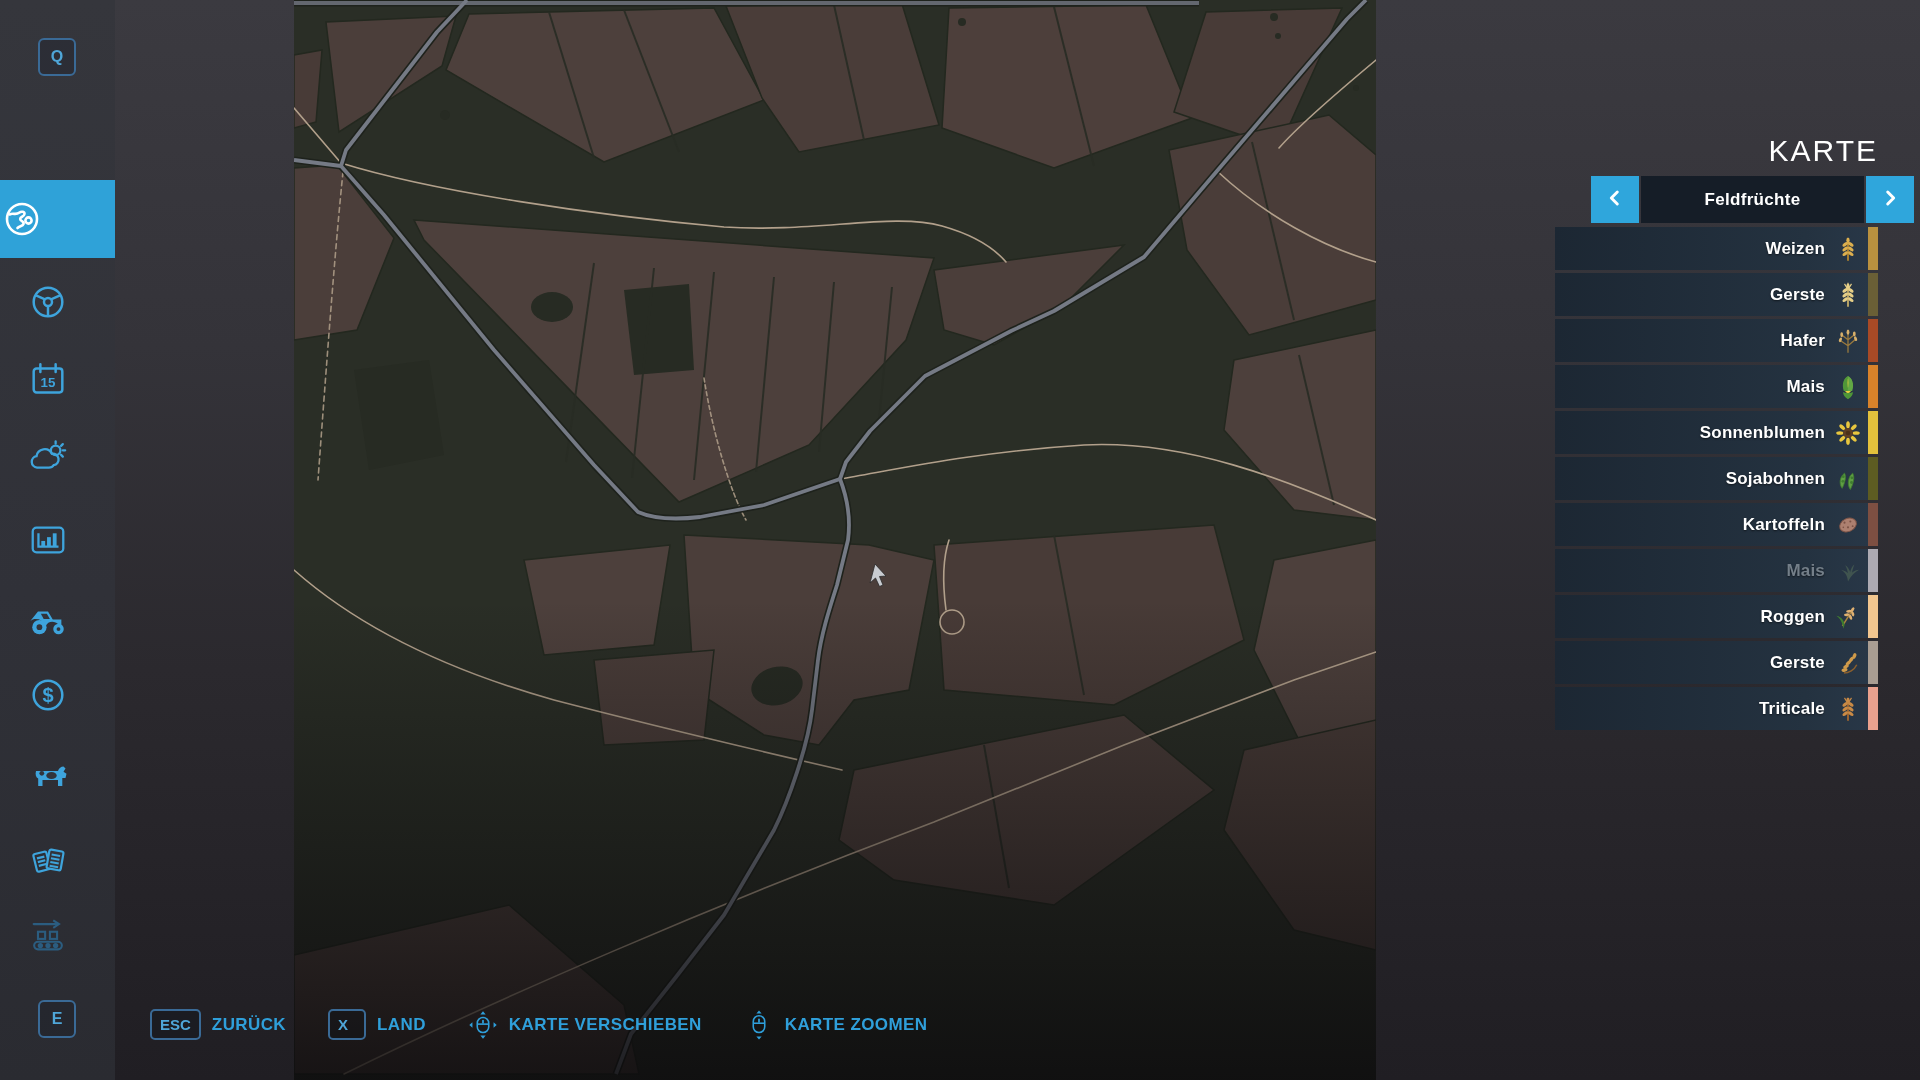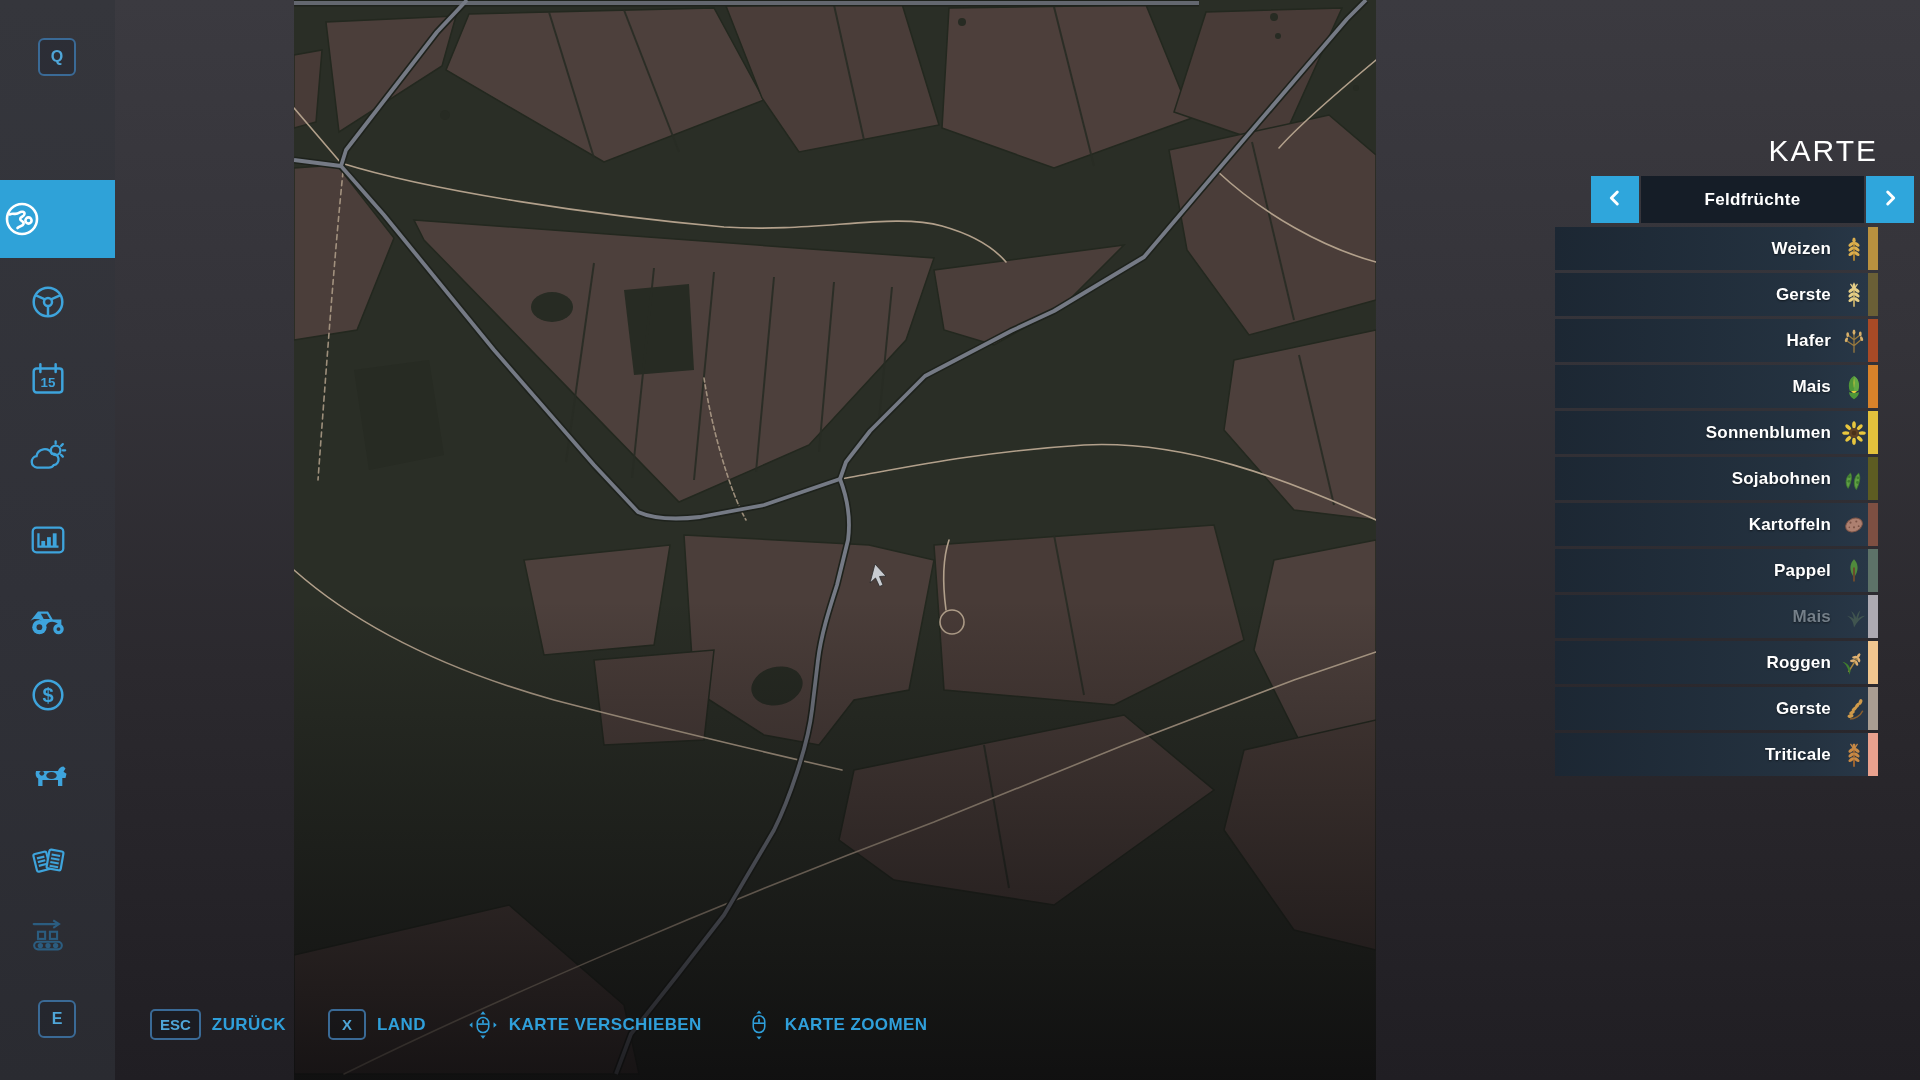--- a/index.html
+++ b/index.html
@@ -25,33 +25,33 @@
                  display:flex;gap:2px;margin-left:36px;}
   .arrow-btn{width:48px;height:47px;background:#2fa6dc;border:none;display:flex;
              align-items:center;justify-content:center;cursor:pointer;padding:0;}
   .cat-bar{flex:1;background:#151d27;display:flex;align-items:center;justify-content:center;}
   .cat-label{color:#fff;font-weight:700;font-size:17px;letter-spacing:.3px;}
   .filter-list{position:absolute;left:1555px;top:227px;width:323px;display:flex;
                flex-direction:column;gap:3px;}
   .crop-row{height:43px;display:flex;align-items:stretch;}
   .row-main{flex:1;display:flex;align-items:center;justify-content:flex-end;
             background:linear-gradient(90deg,#1c2733 0%,#243240 80%,#283747 100%);
-            padding-right:0;gap:9px;}
+            padding-right:6px;gap:9px;}
   .row-label{color:#fff;font-weight:700;font-size:17px;letter-spacing:.2px;
              text-shadow:0 1px 2px rgba(0,0,0,.55);}
   .crop-row.disabled .row-label{color:#747f89;}
   .crop-row.disabled .row-icon{opacity:.45;}
   .row-icon{width:28px;height:28px;display:flex;align-items:center;justify-content:center;}
   .row-icon svg{width:28px;height:28px;display:block;}
   .row-strip{width:10px;}
   
   .bottom-bar{position:absolute;left:150px;bottom:40px;display:flex;align-items:center;
               gap:42px;z-index:5;}
   .bb-action{display:flex;align-items:center;gap:11px;}
-  .bb-key{padding:5px 8px;min-width:18px;text-align:center;border:2px solid #3a6a96;
+  .bb-key{padding:5px 8px;min-width:18px;text-align:left;border:2px solid #3a6a96;
           border-radius:5px;color:#4fa6d8;font-weight:700;font-size:15px;
           background:rgba(14,19,27,.3);}
   .bb-label{color:#2f9fda;font-weight:700;font-size:17px;letter-spacing:.4px;}
 </style>
 </head>
 <body>
 
 <div class="page">
 
   <div class="map-wrap">
@@ -413,32 +413,20 @@
                 <circle cx="14" cy="9" r=".9"></circle>
                 <circle cx="12" cy="14" r=".9"></circle>
                 <circle cx="16" cy="13" r=".8"></circle>
                 <circle cx="8" cy="14" r=".7"></circle>
               </g>
             </svg>
           </span>
         </div>
         <span class="row-strip" style="background: rgb(125, 79, 66);"></span>
       </div>
-      <div class="crop-row">
-        <div class="row-main">
-          <span class="row-label">Pappel</span>
-          <span class="row-icon">
-            <svg viewBox="0 0 24 24">
-              <path d="M12 2c3.6 3.5 4.6 9.5 0 15.5C7.4 11.5 8.4 5.5 12 2z" fill="#4f8a3c"></path>
-              <path d="M12 9v12" stroke="#6b4a2e" stroke-width="1.7"></path>
-            </svg>
-          </span>
-        </div>
-        <span class="row-strip" style="background: rgb(93, 114, 104);"></span>
-      </div>
       <div class="crop-row disabled">
         <div class="row-main">
           <span class="row-label">Mais</span>
           <span class="row-icon">
             <svg viewBox="0 0 24 24" fill="#5f7a5c">
               <path d="M12 21c-.5-5-2.5-8-6-10 4 .8 6 3 6 3s-.5-4-2.5-7c3 1.5 4.5 6 4.5 6s.5-4.5 3.5-6.5c-1.5 3.5-2 7-2 7s2.5-2.5 6-2.5c-3.5 2-7 5-9.5 10z"></path>
             </svg>
           </span>
         </div>
         <span class="row-strip" style="background: rgb(173, 170, 178);"></span>

